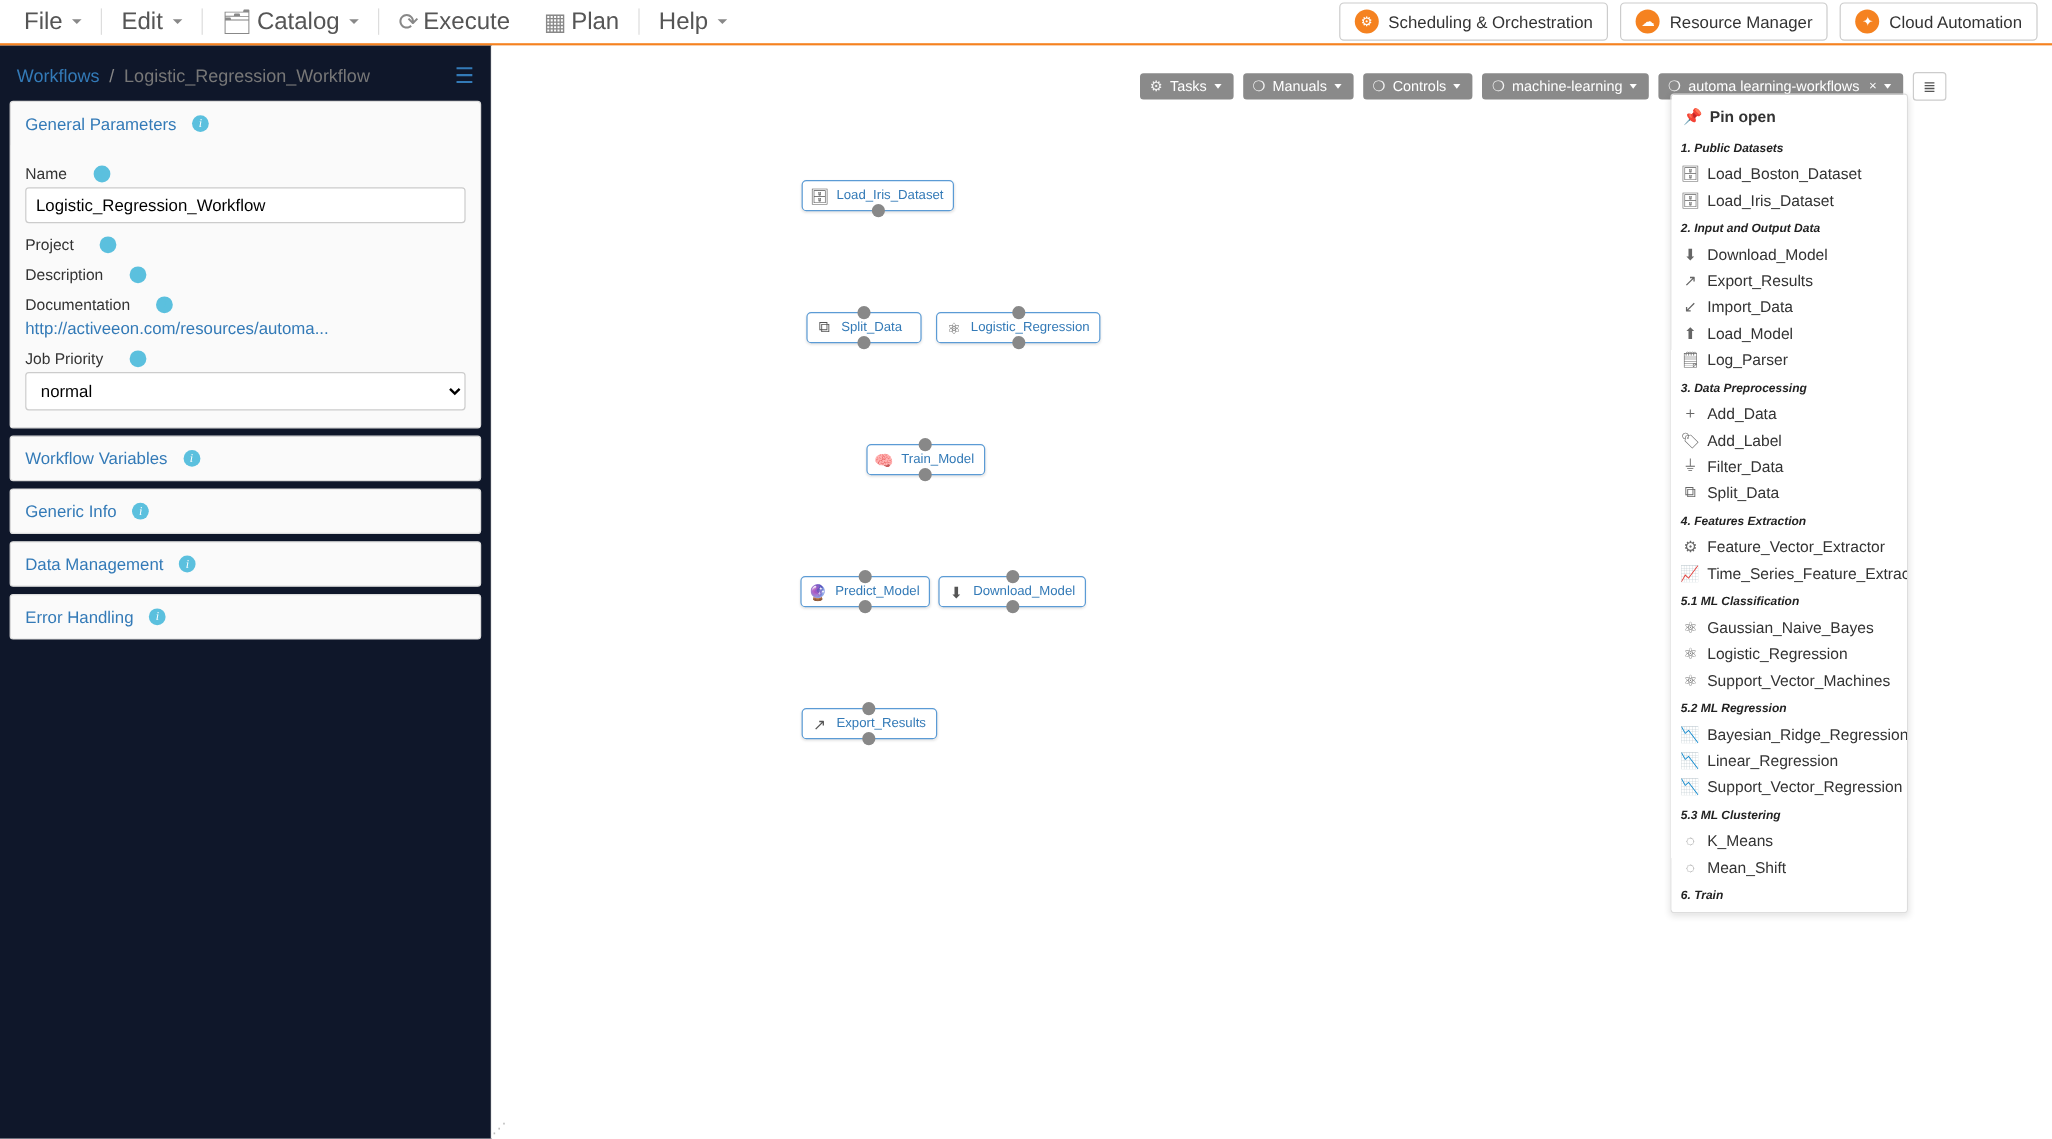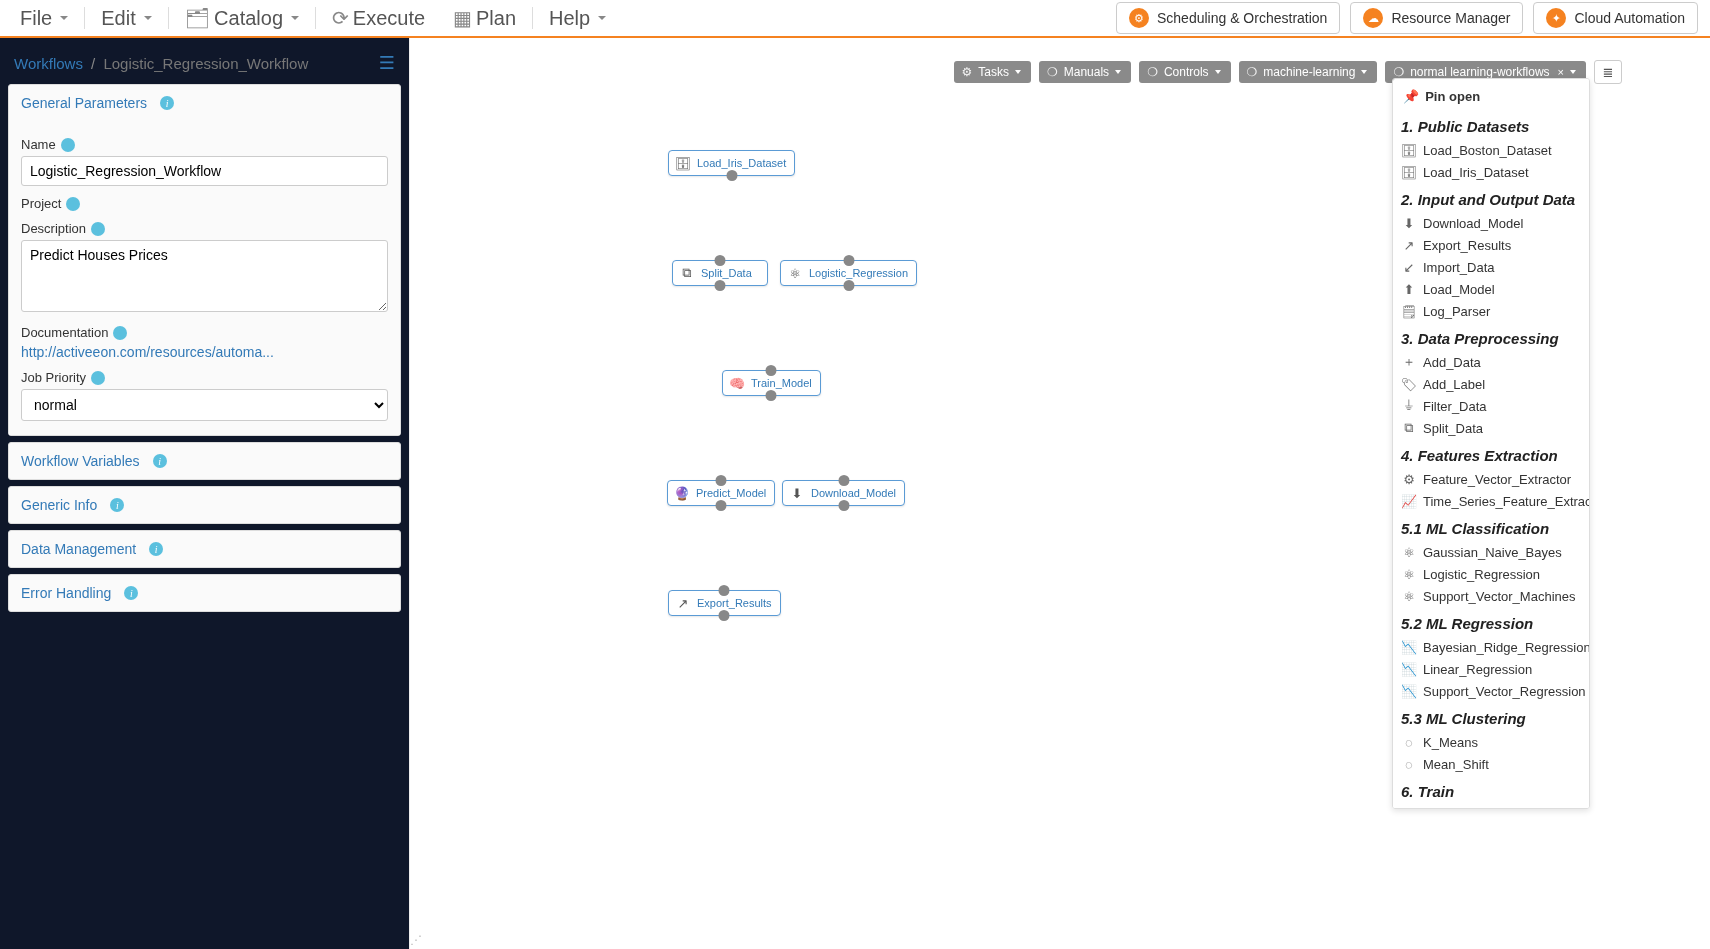--- a/index.html
+++ b/index.html
@@ -22,21 +22,21 @@
   
   .side-panel { width: 410px; flex: none; background: #0f172a; padding: 10px 8px 10px 8px; border-right: 1px solid #eee; overflow-y: auto; }
   .crumbs { display: flex; align-items: center; justify-content: space-between; padding: 4px 6px 10px 6px; font-size: 15px; }
   .crumbs a { color: #337ab7; text-decoration: none; }
   .crumbs-sep { color: #888; padding: 0 4px; }
   .crumbs-cur { color: #777; }
   .list-icon { color: #337ab7; font-size: 18px; }
   .panel-section { border: 1px solid #ddd; border-radius: 3px; margin-bottom: 6px; background: #fafafa; }
   .panel-header { padding: 10px 12px; font-size: 14px; color: #337ab7; cursor: pointer; display: flex; align-items: center; gap: 13px; }
   .panel-body { padding: 6px 12px 14px 12px; background: #fafafa; }
-  .field-label { font-size: 13px; color: #333; margin: 10px 0 4px 0; display: flex; align-items: center; gap: 5px; }
+  .field-label { font-size: 13px; color: #333; margin: 10px 0 4px 0; display: flex; align-items: center; gap: 22px; }
   .field-label .info { color: #5bc0de; font-size: 12px; }
   .input, .textarea, .select { width: 100%; border: 1px solid #ccc; border-radius: 3px; padding: 6px 8px; font-size: 14px; background: #fff; font-family: inherit; }
   .textarea { height: 72px; resize: vertical; }
   .doc-link { color: #337ab7; font-size: 14px; text-decoration: none; }
   .info { width: 14px; height: 14px; border-radius: 50%; background: #5bc0de; color: #fff; display: inline-flex; align-items: center; justify-content: center; font-size: 10px; font-style: italic; font-family: serif; }
 
   
   .canvas { flex: 1; position: relative; background: #fff; min-width: 0; }
   .resize-handle { position: absolute; left: 0; bottom: 2px; width: 8px; color: #bbb; font-size: 12px; cursor: ew-resize; user-select: none; }
 
@@ -53,21 +53,21 @@
   .node .nicon { width: 16px; height: 16px; display: inline-flex; align-items: center; justify-content: center; color: #555; font-size: 13px; flex: none; }
   .port { position: absolute; width: 11px; height: 11px; border-radius: 50%; background: #888; }
   .port.t { top: -6px; left: 50%; transform: translateX(-50%); }
   .port.b { bottom: -6px; left: 50%; transform: translateX(-50%); }
   .edges { position: absolute; inset: 0; pointer-events: none; }
   .edges path { stroke: #888; stroke-width: 1.4; fill: none; marker-end: url(#arrow); }
 
   
   .palette-panel { position: absolute; top: 40px; right: 120px; width: 198px; background: #fff; border: 1px solid #ddd; border-radius: 3px; box-shadow: 0 2px 6px rgba(0,0,0,.12); padding: 8px 8px 4px 8px; font-size: 13px; max-height: calc(100% - 50px); overflow-y: auto; }
   .pin-row { display: flex; align-items: center; gap: 6px; font-weight: 600; font-size: 13px; color: #333; padding: 2px 2px 6px 2px; cursor: pointer; }
-  .pal-heading { font-size: 15px; font-weight: 700; font-style: italic; color: #222; margin: 8px 0 4px 0; }
+  .pal-heading { font-size: 10px; font-weight: 700; font-style: italic; color: #222; margin: 8px 0 4px 0; }
   .pal-item { display: flex; align-items: center; gap: 6px; font-size: 13px; color: #333; padding: 3px 0; cursor: grab; }
   .pal-item .pi { width: 16px; height: 16px; display: inline-flex; align-items: center; justify-content: center; color: #666; font-size: 13px; flex: none; }
 </style>
 </head>
 <body>
 
 <div class="topbar">
   <div class="topbar-left">
     <span class="menu-item caret">File</span>
     <span class="divider"></span>
@@ -132,21 +132,20 @@
 
         <div class="field-label">
           <span>Project</span>
           <span class="info">i</span>
         </div>
 
         <div class="field-label">
           <span>Description</span>
           <span class="info">i</span>
         </div>
-        <textarea class="textarea" style="">Predict Houses Prices</textarea>
 
         <div class="field-label">
           <span>Documentation</span>
           <span class="info">i</span>
         </div>
         <a href="#" class="doc-link">http://activeeon.com/resources/automa...</a>
 
         <div class="field-label">
           <span>Job Priority</span>
           <span class="info">i</span>
@@ -198,21 +197,21 @@
       <div class="pal-btn smallcaret">
         <span class="pal-icon">❍</span>
         <span>Controls</span>
       </div>
       <div class="pal-btn smallcaret">
         <span class="pal-icon">❍</span>
         <span>machine-learning</span>
       </div>
       <div class="pal-btn smallcaret">
         <span class="pal-icon">❍</span>
-        <span>normal learning-workflows</span>
+        <span>automa learning-workflows</span>
         <span class="pal-x">×</span>
       </div>
       <div class="layers-btn">
         <span>≣</span>
       </div>
     </div>
 
     <svg class="edges">
       <defs>
         <marker id="arrow" viewBox="0 0 8 8" refX="5" refY="4" markerWidth="6" markerHeight="6" orient="auto">

